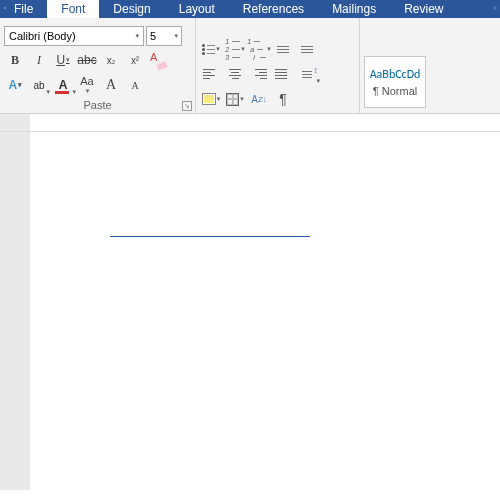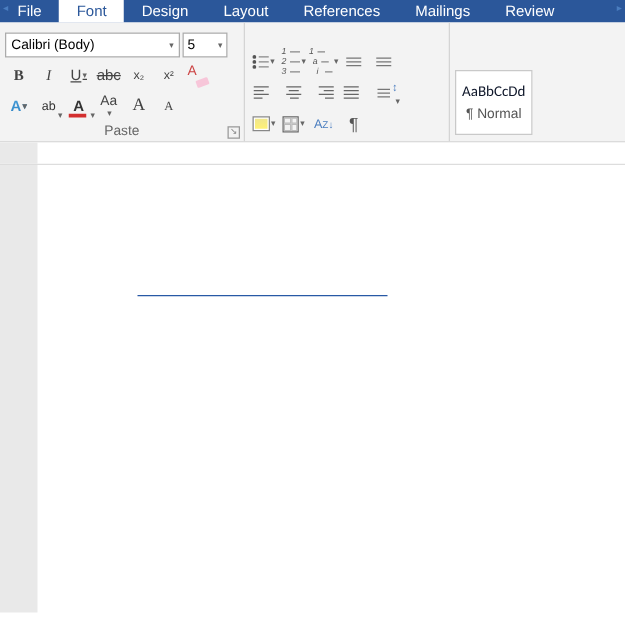--- a/index.html
+++ b/index.html
@@ -82,21 +82,21 @@
 .shading::after { content:""; position:absolute; inset:1px; background:linear-gradient(#f0e68c,#fff176); }
 .borders { width:13px; height:13px; border:1px solid #666; display:grid; grid-template:1fr 1fr/1fr 1fr; }
 .borders i { border:0.5px solid #bbb; }
 
 .sort { font-size:10px; color:#4a7dbf; }
 .sort::before { content:"A"; display:block; line-height:7px; }
 .sort::after { content:"Z↓"; font-size:8px; }
 .pilcrow { font-size:14px; color:#555; }
 
 .styles-box { width:62px; height:52px; border:1px solid #c9c9c9; background:#fff; display:flex; flex-direction:column; align-items:center; justify-content:center; font-size:12px; }
-.styles-sample { color:#0f172a; font-family:Calibri,sans-serif; }
+.styles-sample { color:#0369a1; font-family:Calibri,sans-serif; }
 .styles-name { font-size:11px; color:#555; margin-top:4px; }
 
 .ruler { height:18px; background:#fff; border-bottom:1px solid #ddd; position:relative; }
 .ruler::before { content:""; position:absolute; left:0; top:0; width:30px; height:100%; background:#e9e9e9; }
 
 .page { background:#fff; position:relative; height:calc(500px - 28px - 96px - 18px); }
 .page::before { content:""; position:absolute; left:0; top:0; width:30px; height:100%; background:#e9e9e9; }
 .doc-line { position:absolute; left:110px; top:104px; width:200px; height:0; border-bottom:1px solid #2859a5; }
 </style>
 </head>

